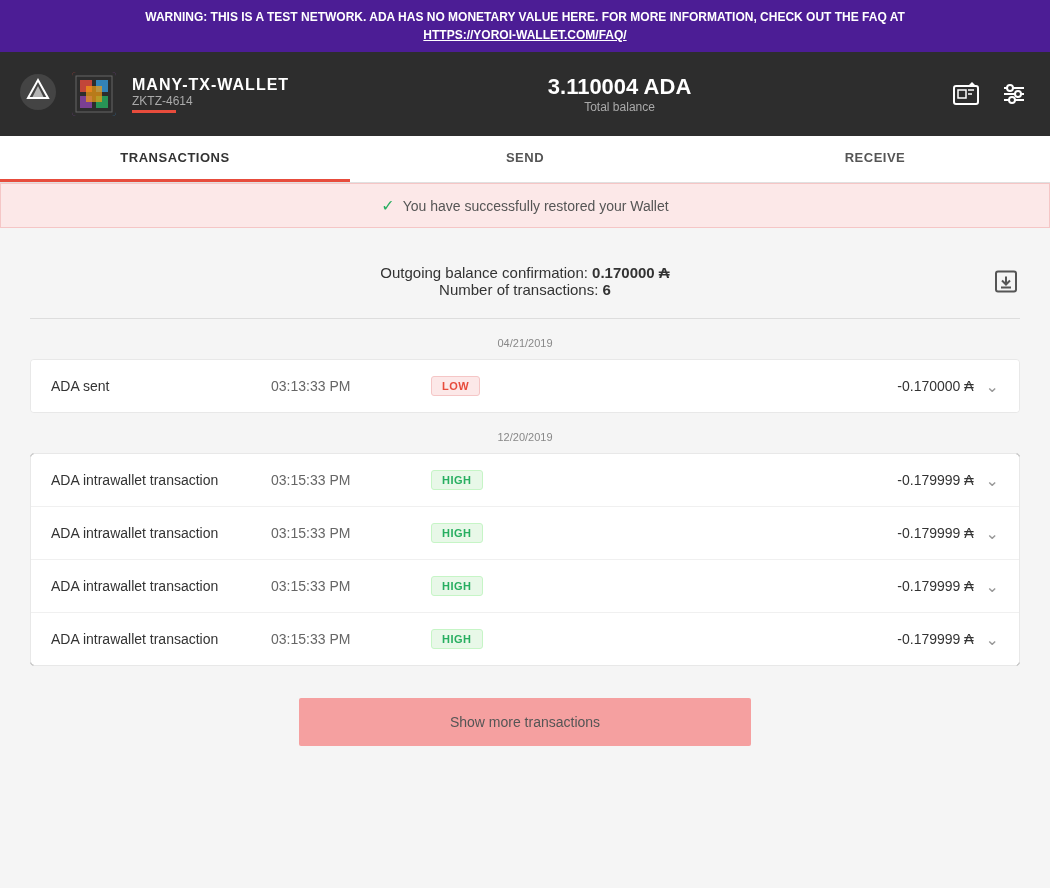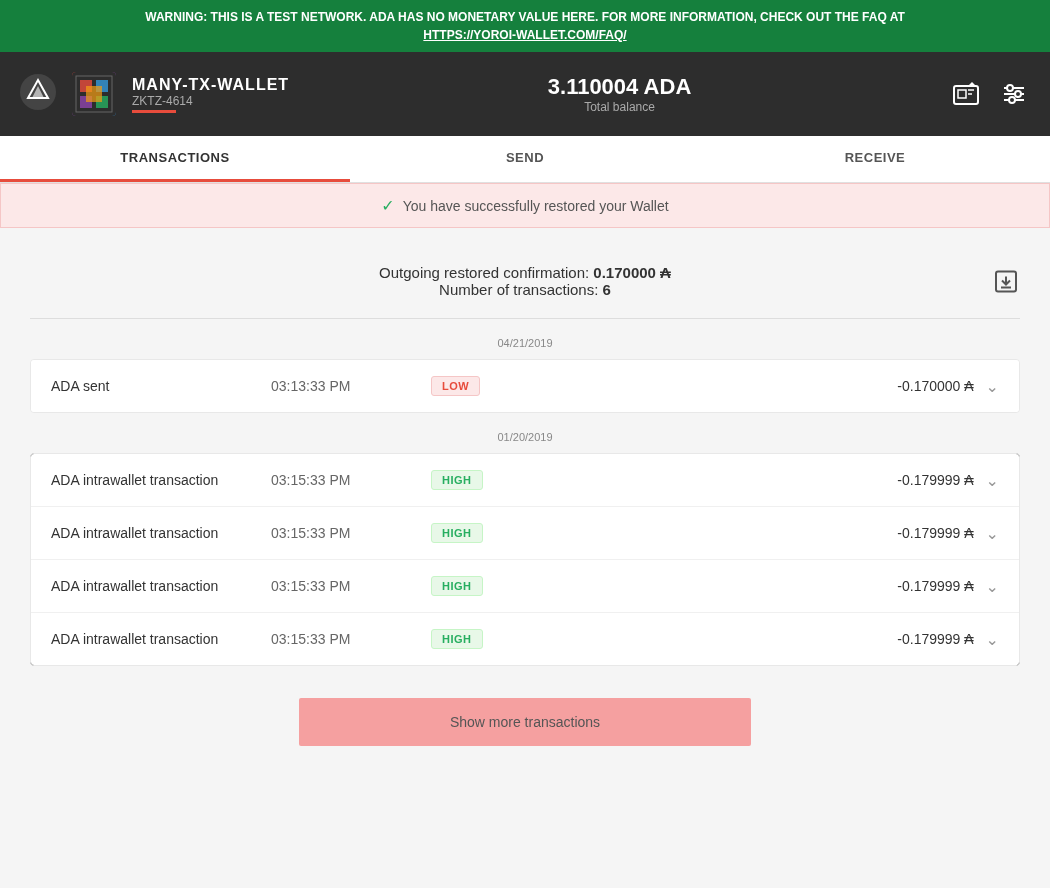--- a/index.html
+++ b/index.html
@@ -1,20 +1,20 @@
 <!DOCTYPE html>
 <html><head>
   <meta charset="utf-8">
   <style>
     * { margin: 0; padding: 0; box-sizing: border-box; }
     body { font-family: 'Segoe UI', Arial, sans-serif; background: #f5f5f5; width: 1050px; min-height: 888px; }
 
     
     .warning-banner {
-      background: #15803d;
+      background: #4c1d95;
       color: white;
       text-align: center;
       padding: 8px 18px;
       font-size: 12px;
       font-weight: 600;
       line-height: 1.5;
     }
     .warning-banner a {
       color: white;
       text-decoration: underline;
@@ -327,21 +327,21 @@
 </div>
 
 <div class="success-banner">
   <span class="success-icon">✓</span>
   <span>You have successfully restored your Wallet</span>
 </div>
 
 <div class="content">
 
   <div class="summary">
-    <span>Outgoing restored confirmation:</span>
+    <span>Outgoing balance confirmation:</span>
     <span class="summary-bold"> 0.170000 ₳</span>
     <br>
     <span>Number of transactions:</span>
     <span class="summary-bold">6</span>
     <div class="export-btn">
       <svg width="28" height="28" viewBox="0 0 28 28" fill="none" stroke="#555" stroke-width="2">
         <rect x="4" y="4" width="20" height="20" rx="2"></rect>
         <line x1="14" y1="9" x2="14" y2="17"></line>
         <polyline points="10,13 14,17 18,13"></polyline>
         <line x1="9" y1="20" x2="19" y2="20"></line>
@@ -360,21 +360,21 @@
         <div class="tx-badge">
           <span class="badge badge-low">LOW</span>
         </div>
         <div class="tx-amount">-0.170000 ₳</div>
         <div class="tx-chevron">⌄</div>
       </div>
     </div>
   </div>
 
   <div>
-    <div class="date-divider">01/20/2019</div>
+    <div class="date-divider">12/20/2019</div>
     <div class="tx-group">
       <div class="tx-row">
         <div class="tx-type">ADA intrawallet transaction</div>
         <div class="tx-time">03:15:33 PM</div>
         <div class="tx-badge">
           <span class="badge badge-high">HIGH</span>
         </div>
         <div class="tx-amount">-0.179999 ₳</div>
         <div class="tx-chevron">⌄</div>
       </div>

